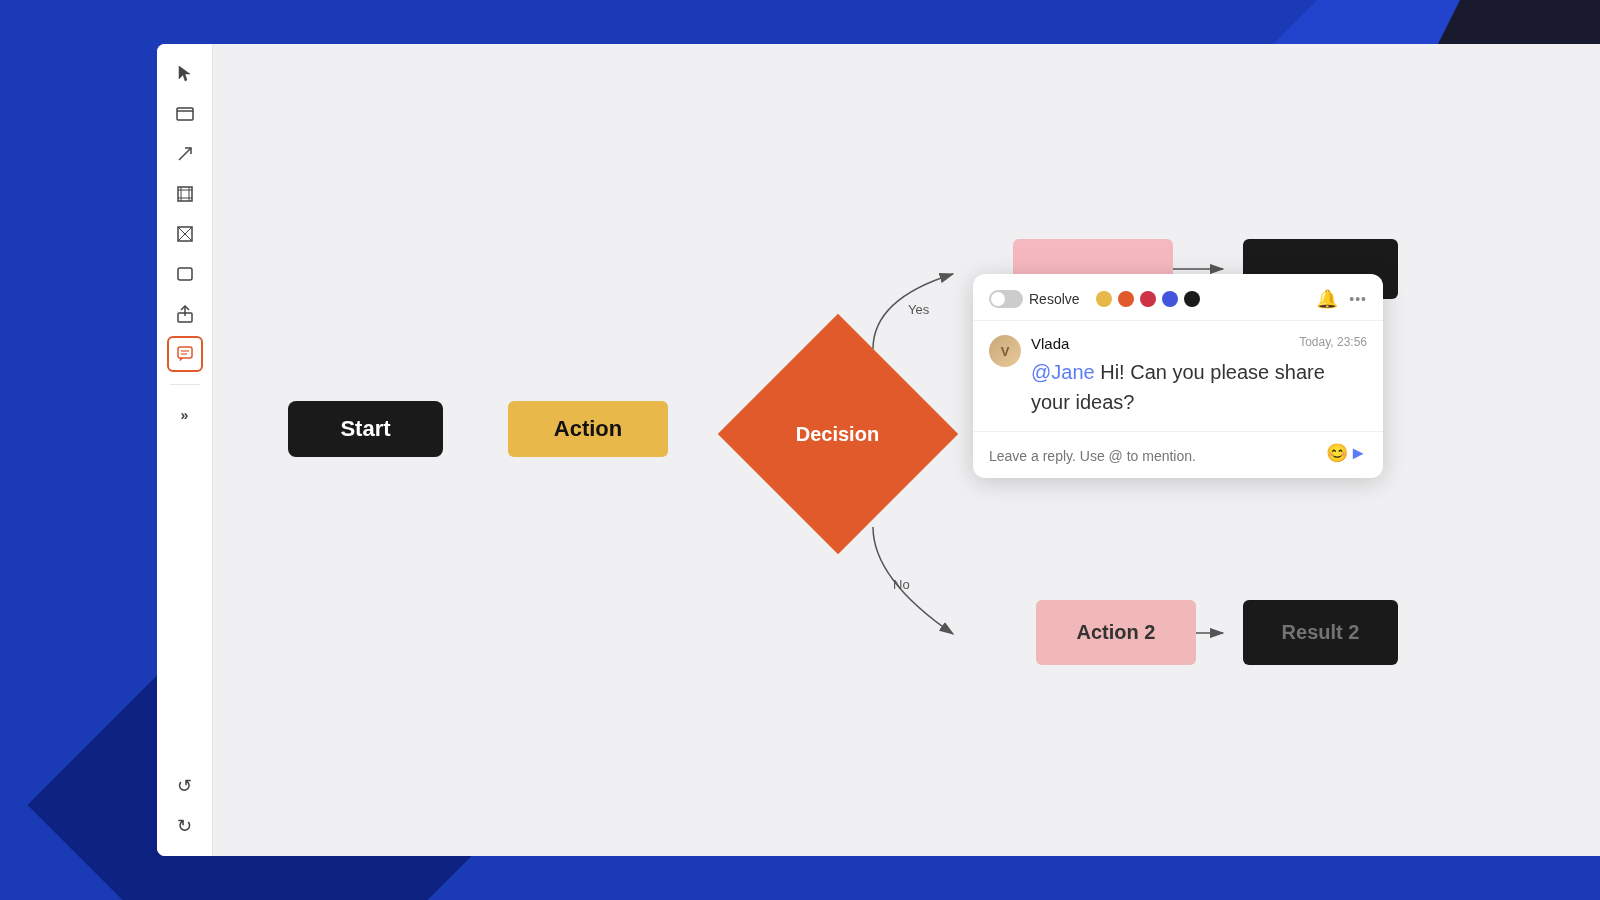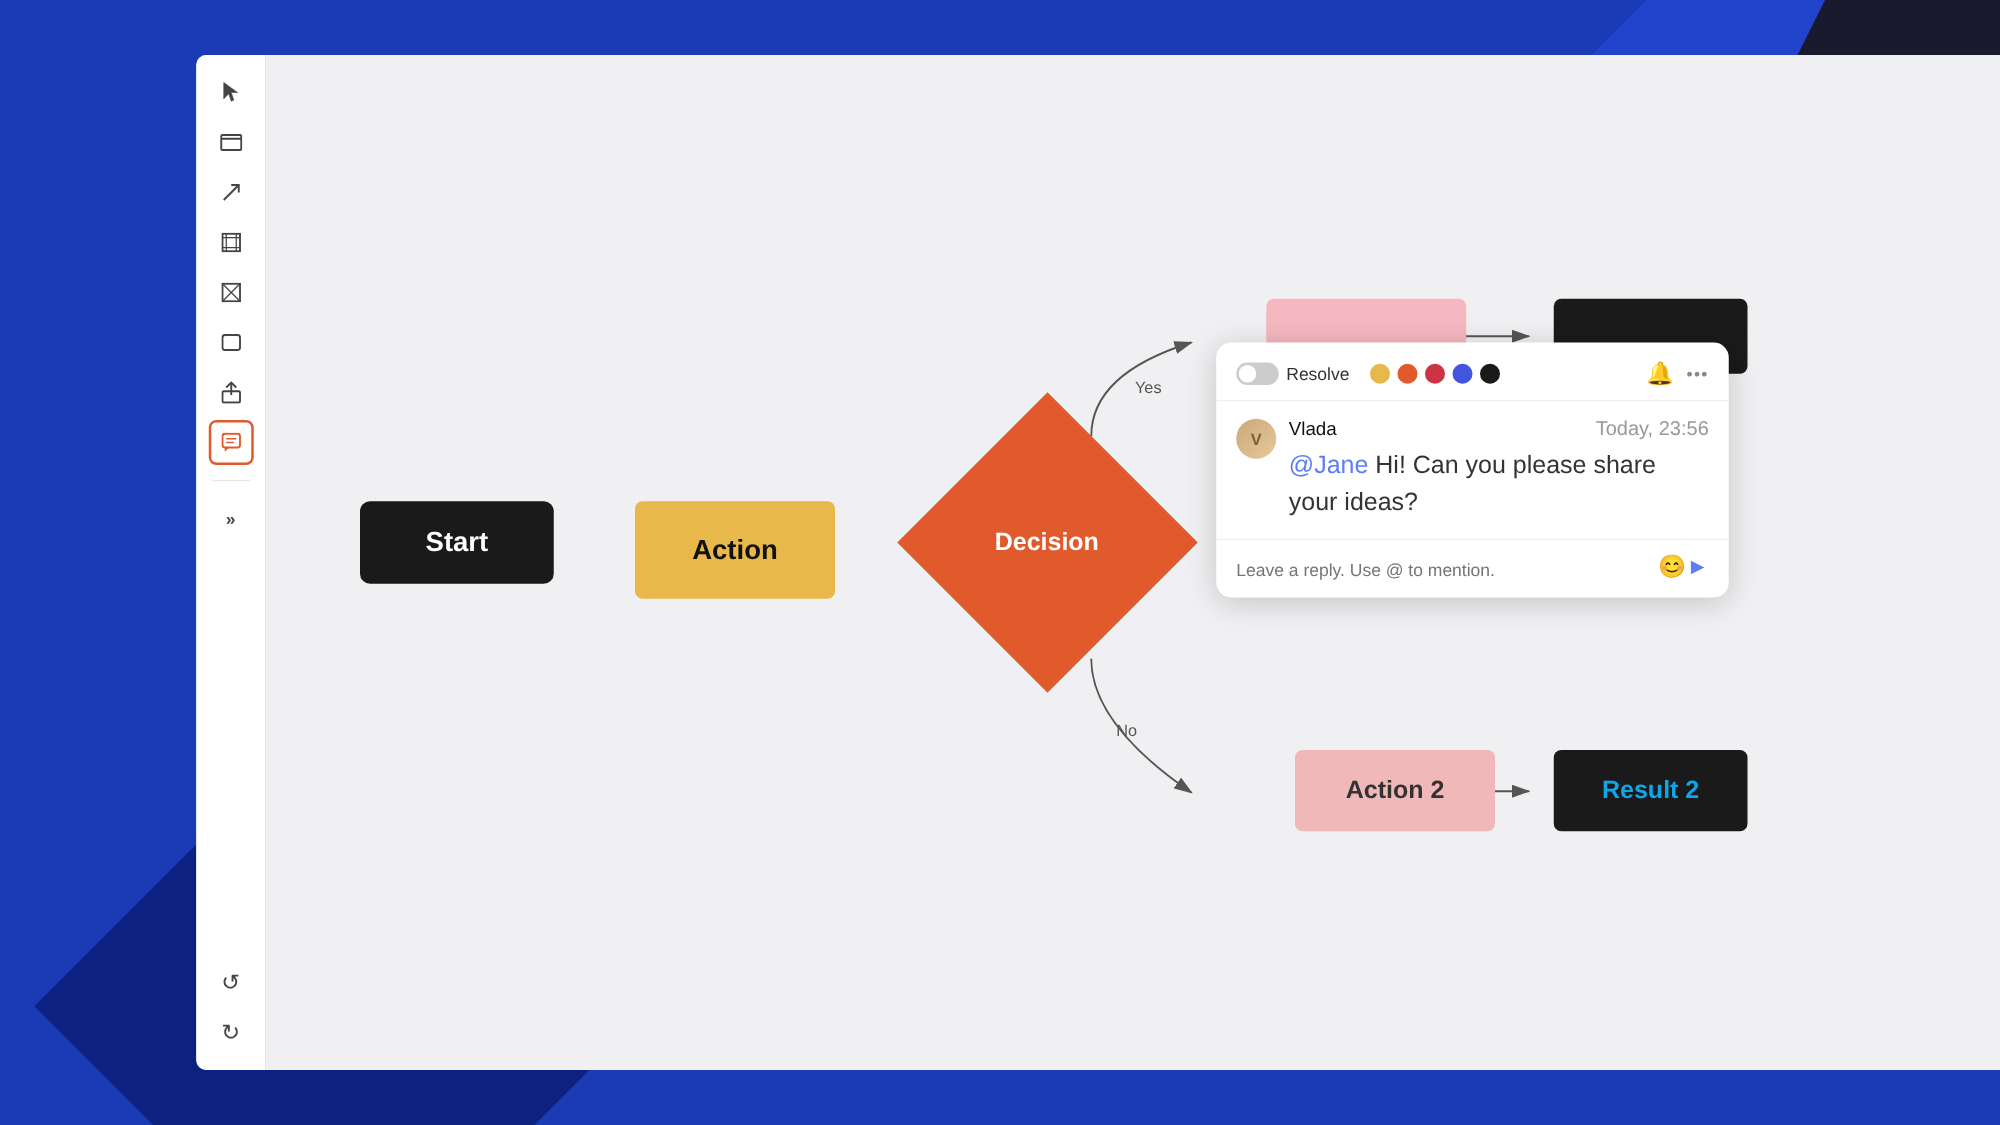--- a/index.html
+++ b/index.html
@@ -178,21 +178,21 @@
       font-size: 13px; color: #7a5c3a; font-weight: 600;
     }
     .comment-content {
       flex: 1;
     }
     .comment-author-name {
       font-weight: 400; font-size: 15px; color: #111;
       display: inline;
     }
     .comment-time {
-      font-size: 16px; color: #999;
+      font-size: 12px; color: #999;
       float: right;
     }
     .comment-text {
       font-size: 20px; color: #333;
       margin-top: 4px;
       line-height: 1.5;
     }
     .mention {
       color: #5b7ef5; font-weight: 500;
     }
@@ -220,29 +220,29 @@
       transform: rotate(0deg);
     }
 
     
     .flow-node {
       position: absolute;
       display: flex; align-items: center; justify-content: center;
       font-weight: 600;
     }
     .node-start {
-      width: 155px; height: 66px;
+      width: 155px; height: 56px;
       background: #1a1a1a;
       border-radius: 8px;
       color: #fff;
       font-size: 22px;
       top: 357px; left: 75px;
     }
     .node-action {
-      width: 160px; height: 78px;
+      width: 160px; height: 56px;
       background: #e8b84b;
       border-radius: 6px;
       color: #111;
       font-size: 22px;
       top: 357px; left: 295px;
     }
     .node-decision {
       width: 170px; height: 170px;
       background: #e05a2b;
       transform: rotate(45deg);
@@ -259,21 +259,21 @@
       background: #f0b8b8;
       border-radius: 6px;
       color: #333;
       font-size: 20px;
       top: 556px; left: 800px; margin-left: 23px;
     }
     .node-result2 {
       width: 155px; height: 65px;
       background: #1a1a1a;
       border-radius: 6px;
-      color: #0ea5e9;
+      color: #737373;
       font-size: 20px;
       top: 556px; left: 1030px;
     }
     .node-result-top {
       width: 160px; height: 60px;
       background: #f5b8c0;
       border-radius: 6px;
       top: 195px; left: 800px;
     }
     .node-result-top-dark {

